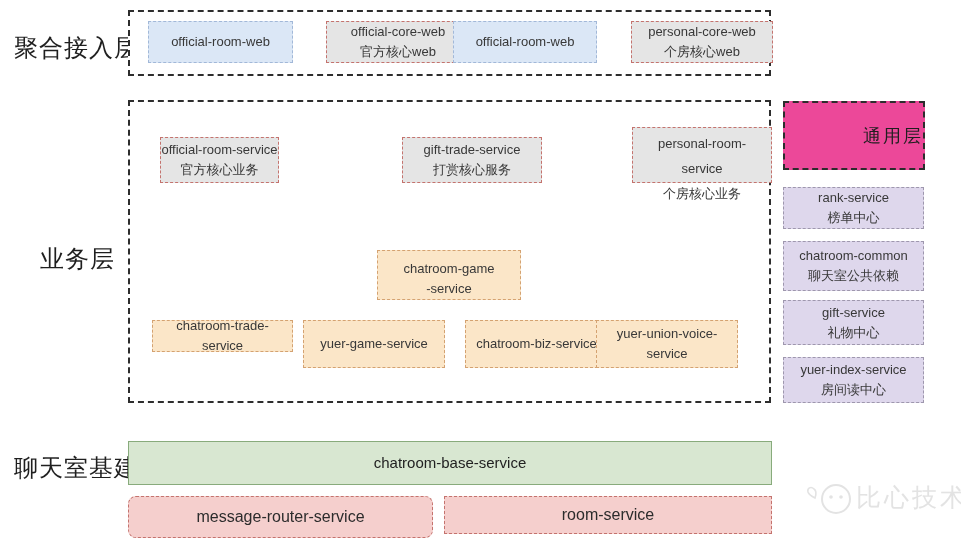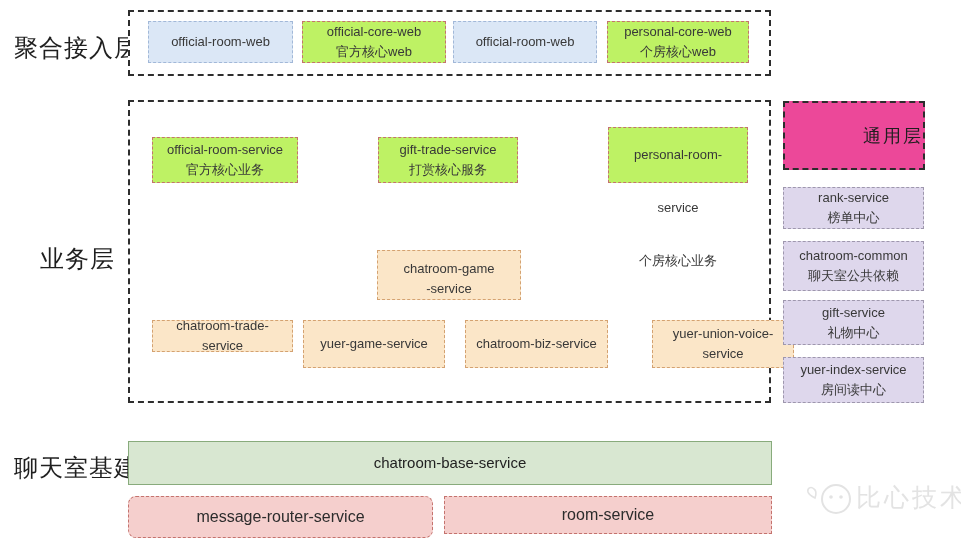--- a/index.html
+++ b/index.html
@@ -22,33 +22,33 @@
     font-size:18px; color:#1f1f1f; letter-spacing:2px;
   }
   .box {
     position:absolute; display:flex; flex-direction:column;
     justify-content:center; align-items:center; text-align:center;
     font-size:13px; line-height:20px; color:#383838; white-space:nowrap;
     overflow:visible;
   }
   .box span { display:block; }
   .blue   { background:#dbe7f6; border:1.5px dashed #a2b8d8; }
-  .pink   { background:#bef264; border:1.5px dashed #c4736e; }
+  .pink   { background:#e5e5e5; border:1.5px dashed #c4736e;margin-left:24px; }
   .orange { background:#fbe6c8; border:1.5px dashed #d4a271; }
   .purple { background:#ded7ec; border:1.5px dashed #9e97ad; }
   .green  {
     background:#d8e7d1; border:1.5px solid #88ab7c;
     font-size:15px; color:#222222;
   }
   .pinkb  {
     background:#f5cfcd; border:1.5px dashed #c4736e;
     font-size:16px; color:#2c2c2c;
   }
   .overflow3 {
-    justify-content:flex-start; padding-top:14px; line-height:25px;gap:28px;
+    justify-content:flex-start; padding-top:3px; line-height:25px;
   }
   
   .wm-brand {
     position:absolute; left:856px; top:481px; font-size:25px;
     color:#e3e3e3; letter-spacing:3px; white-space:nowrap;
   }
   .wm-credit {
     position:absolute; left:780px; top:503px; font-size:18px;
     color:#c6c6c6; white-space:nowrap;
   }
@@ -75,21 +75,21 @@
   <div class="box blue" style="left:453px; top:21px; width:144px; height:42px;">
     <span>official-room-web</span>
   </div>
   <div class="box pink" style="left:607px; top:21px; width:142px; height:42px;">
     <span>personal-core-web</span>
     <span>个房核心web</span>
   </div>
 
   <div class="container" style="left:128px; top:100px; width:643px; height:303px;"></div>
 
-  <div class="box pink" style="left:152px; top:137px; width:146px; height:46px;">
+  <div class="box pink" style="left:136px; top:137px; width:119px; height:46px;">
     <span>official-room-service</span>
     <span>官方核心业务</span>
   </div>
   <div class="box pink" style="left:378px; top:137px; width:140px; height:46px;">
     <span>gift-trade-service</span>
     <span>打赏核心服务</span>
   </div>
   <div class="box pink overflow3" style="left:608px; top:127px; width:140px; height:56px;">
     <span>personal-room-</span>
     <span>service</span>
@@ -102,21 +102,21 @@
   <div class="box orange" style="left:152px; top:320px; width:141px; height:32px;">
     <span>chatroom-trade-</span>
     <span>service</span>
   </div>
   <div class="box orange" style="left:303px; top:320px; width:142px; height:48px;">
     <span>yuer-game-service</span>
   </div>
   <div class="box orange" style="left:465px; top:320px; width:143px; height:48px;">
     <span>chatroom-biz-service</span>
   </div>
-  <div class="box orange" style="left:652px; top:320px; width:142px; height:48px;">
+  <div class="box orange" style="left:596px; top:320px; width:142px; height:48px;">
     <span>yuer-union-voice-</span>
     <span>service</span>
   </div>
 
   <div class="common-header" style="left:783px; top:101px; width:142px; height:69px;">
     <span>通用层</span>
   </div>
 
   <div class="box purple" style="left:783px; top:187px; width:141px; height:42px;">
     <span>rank-service</span>

